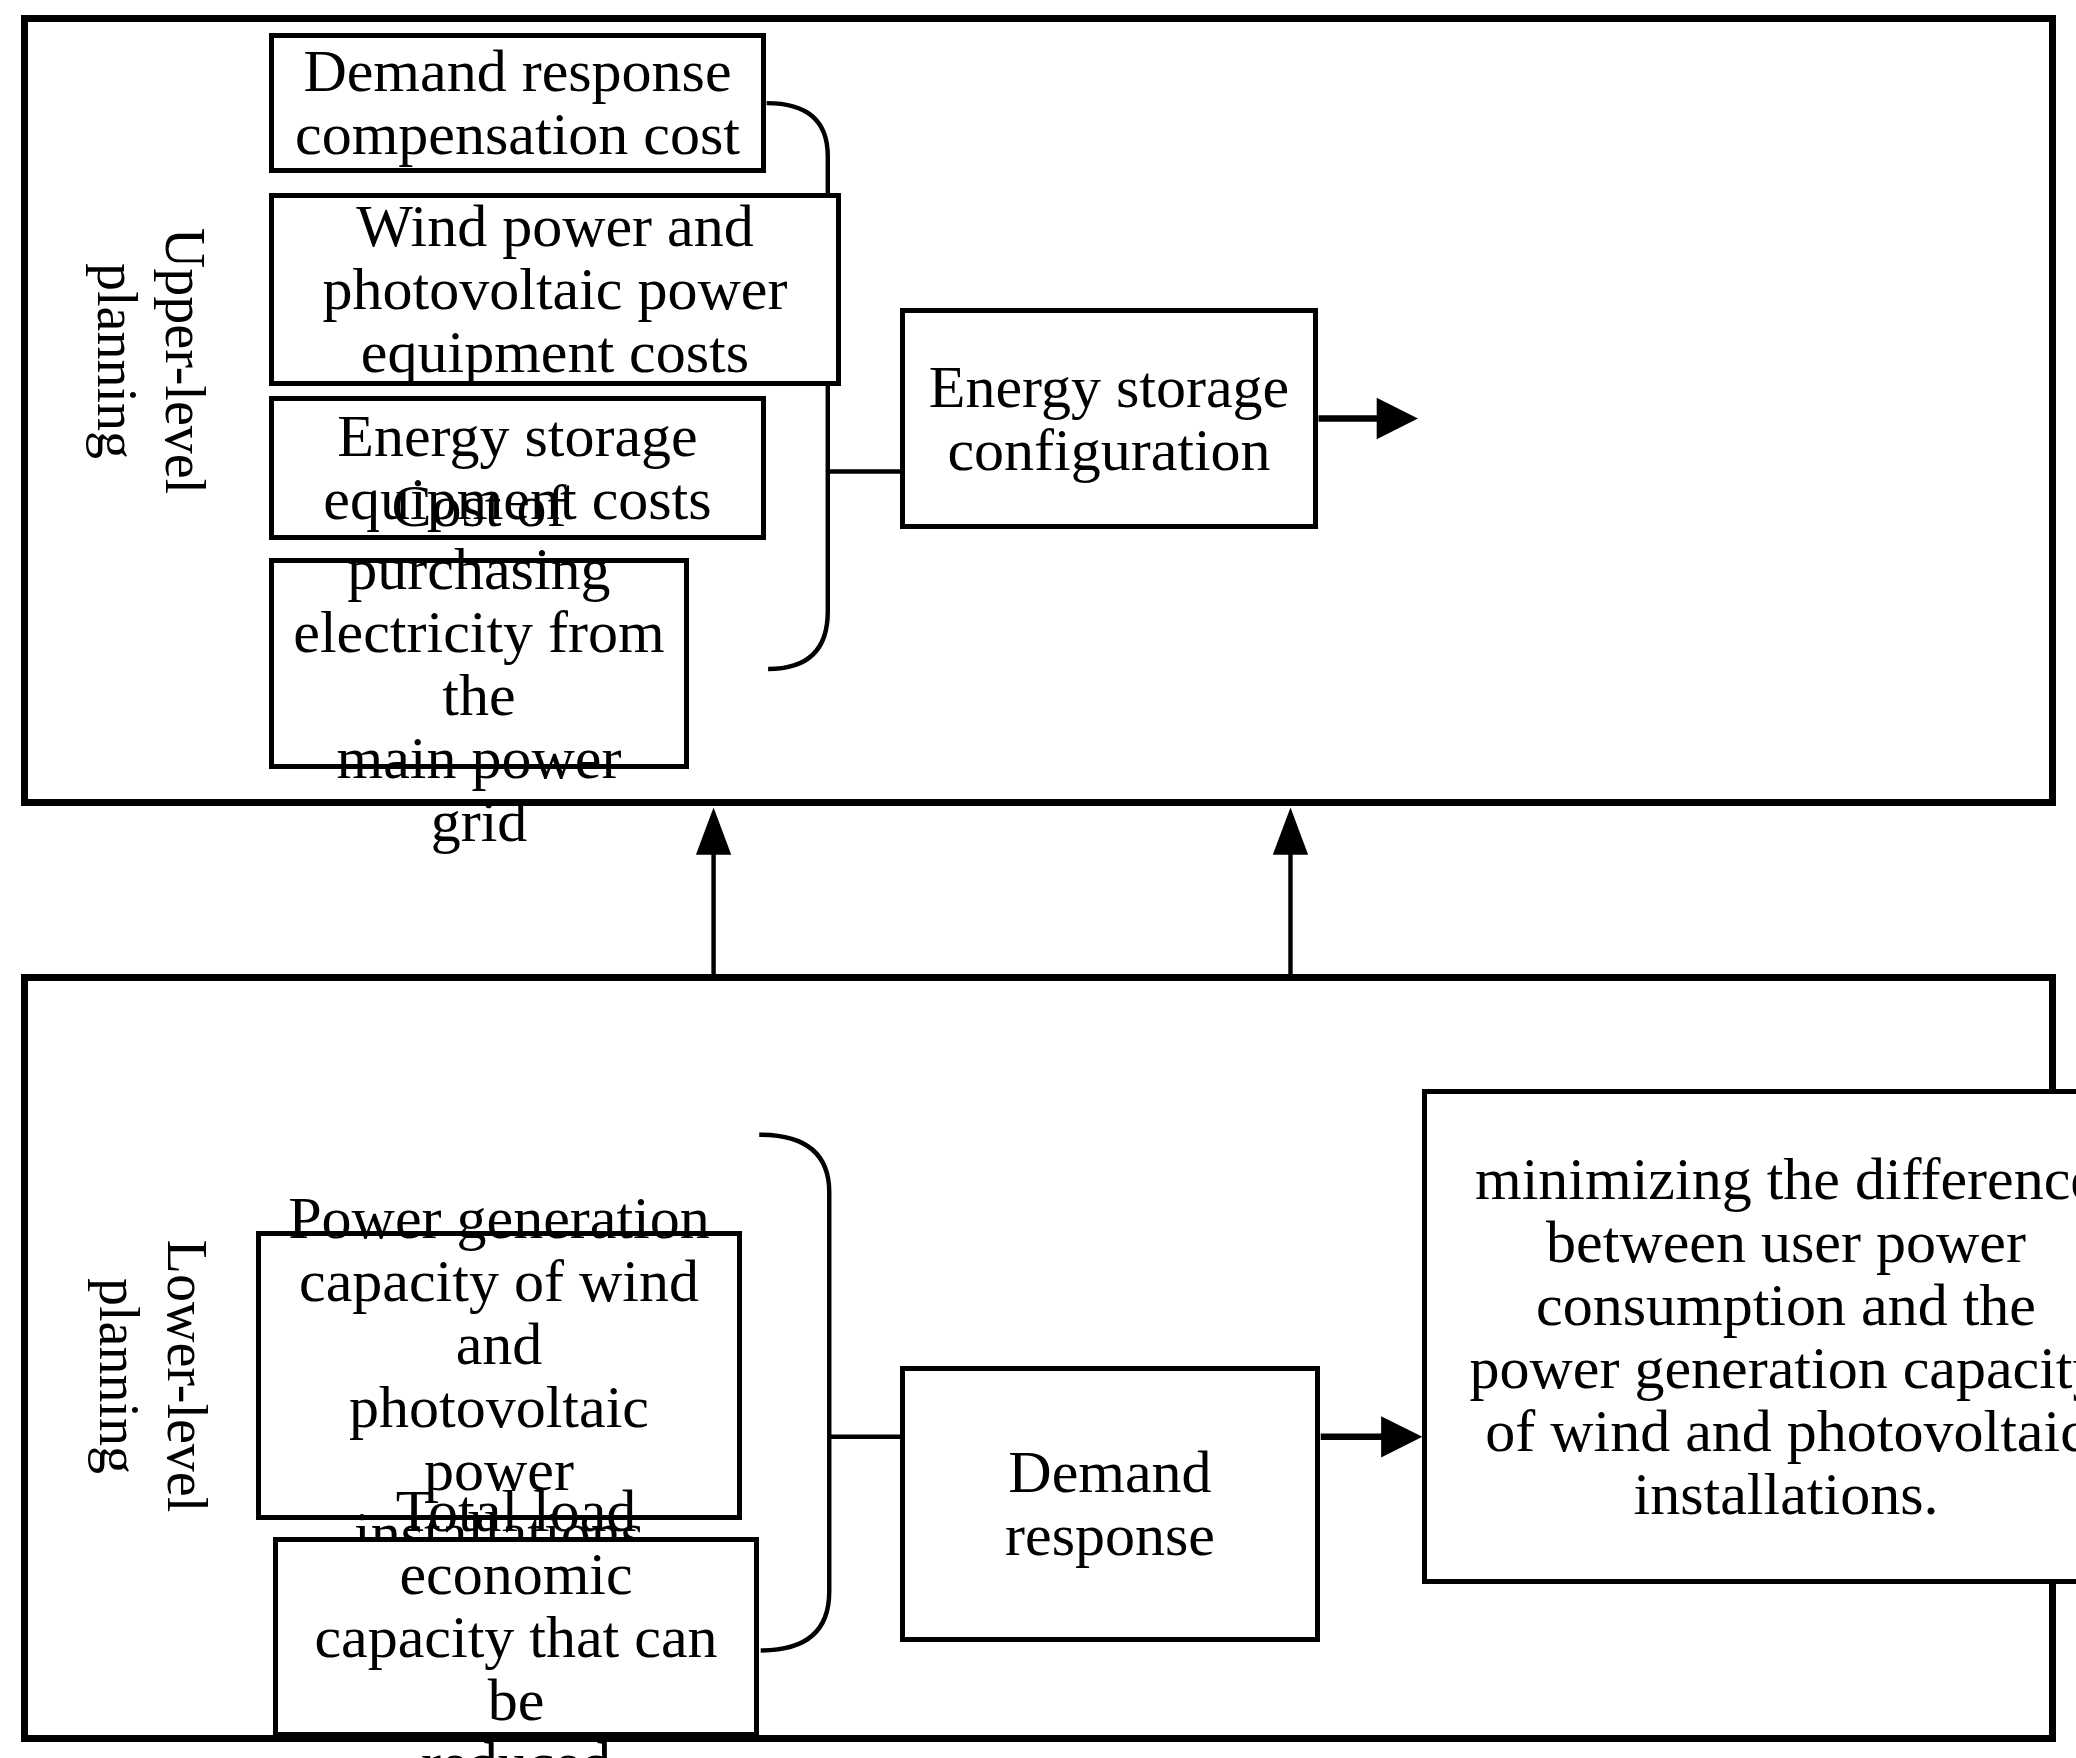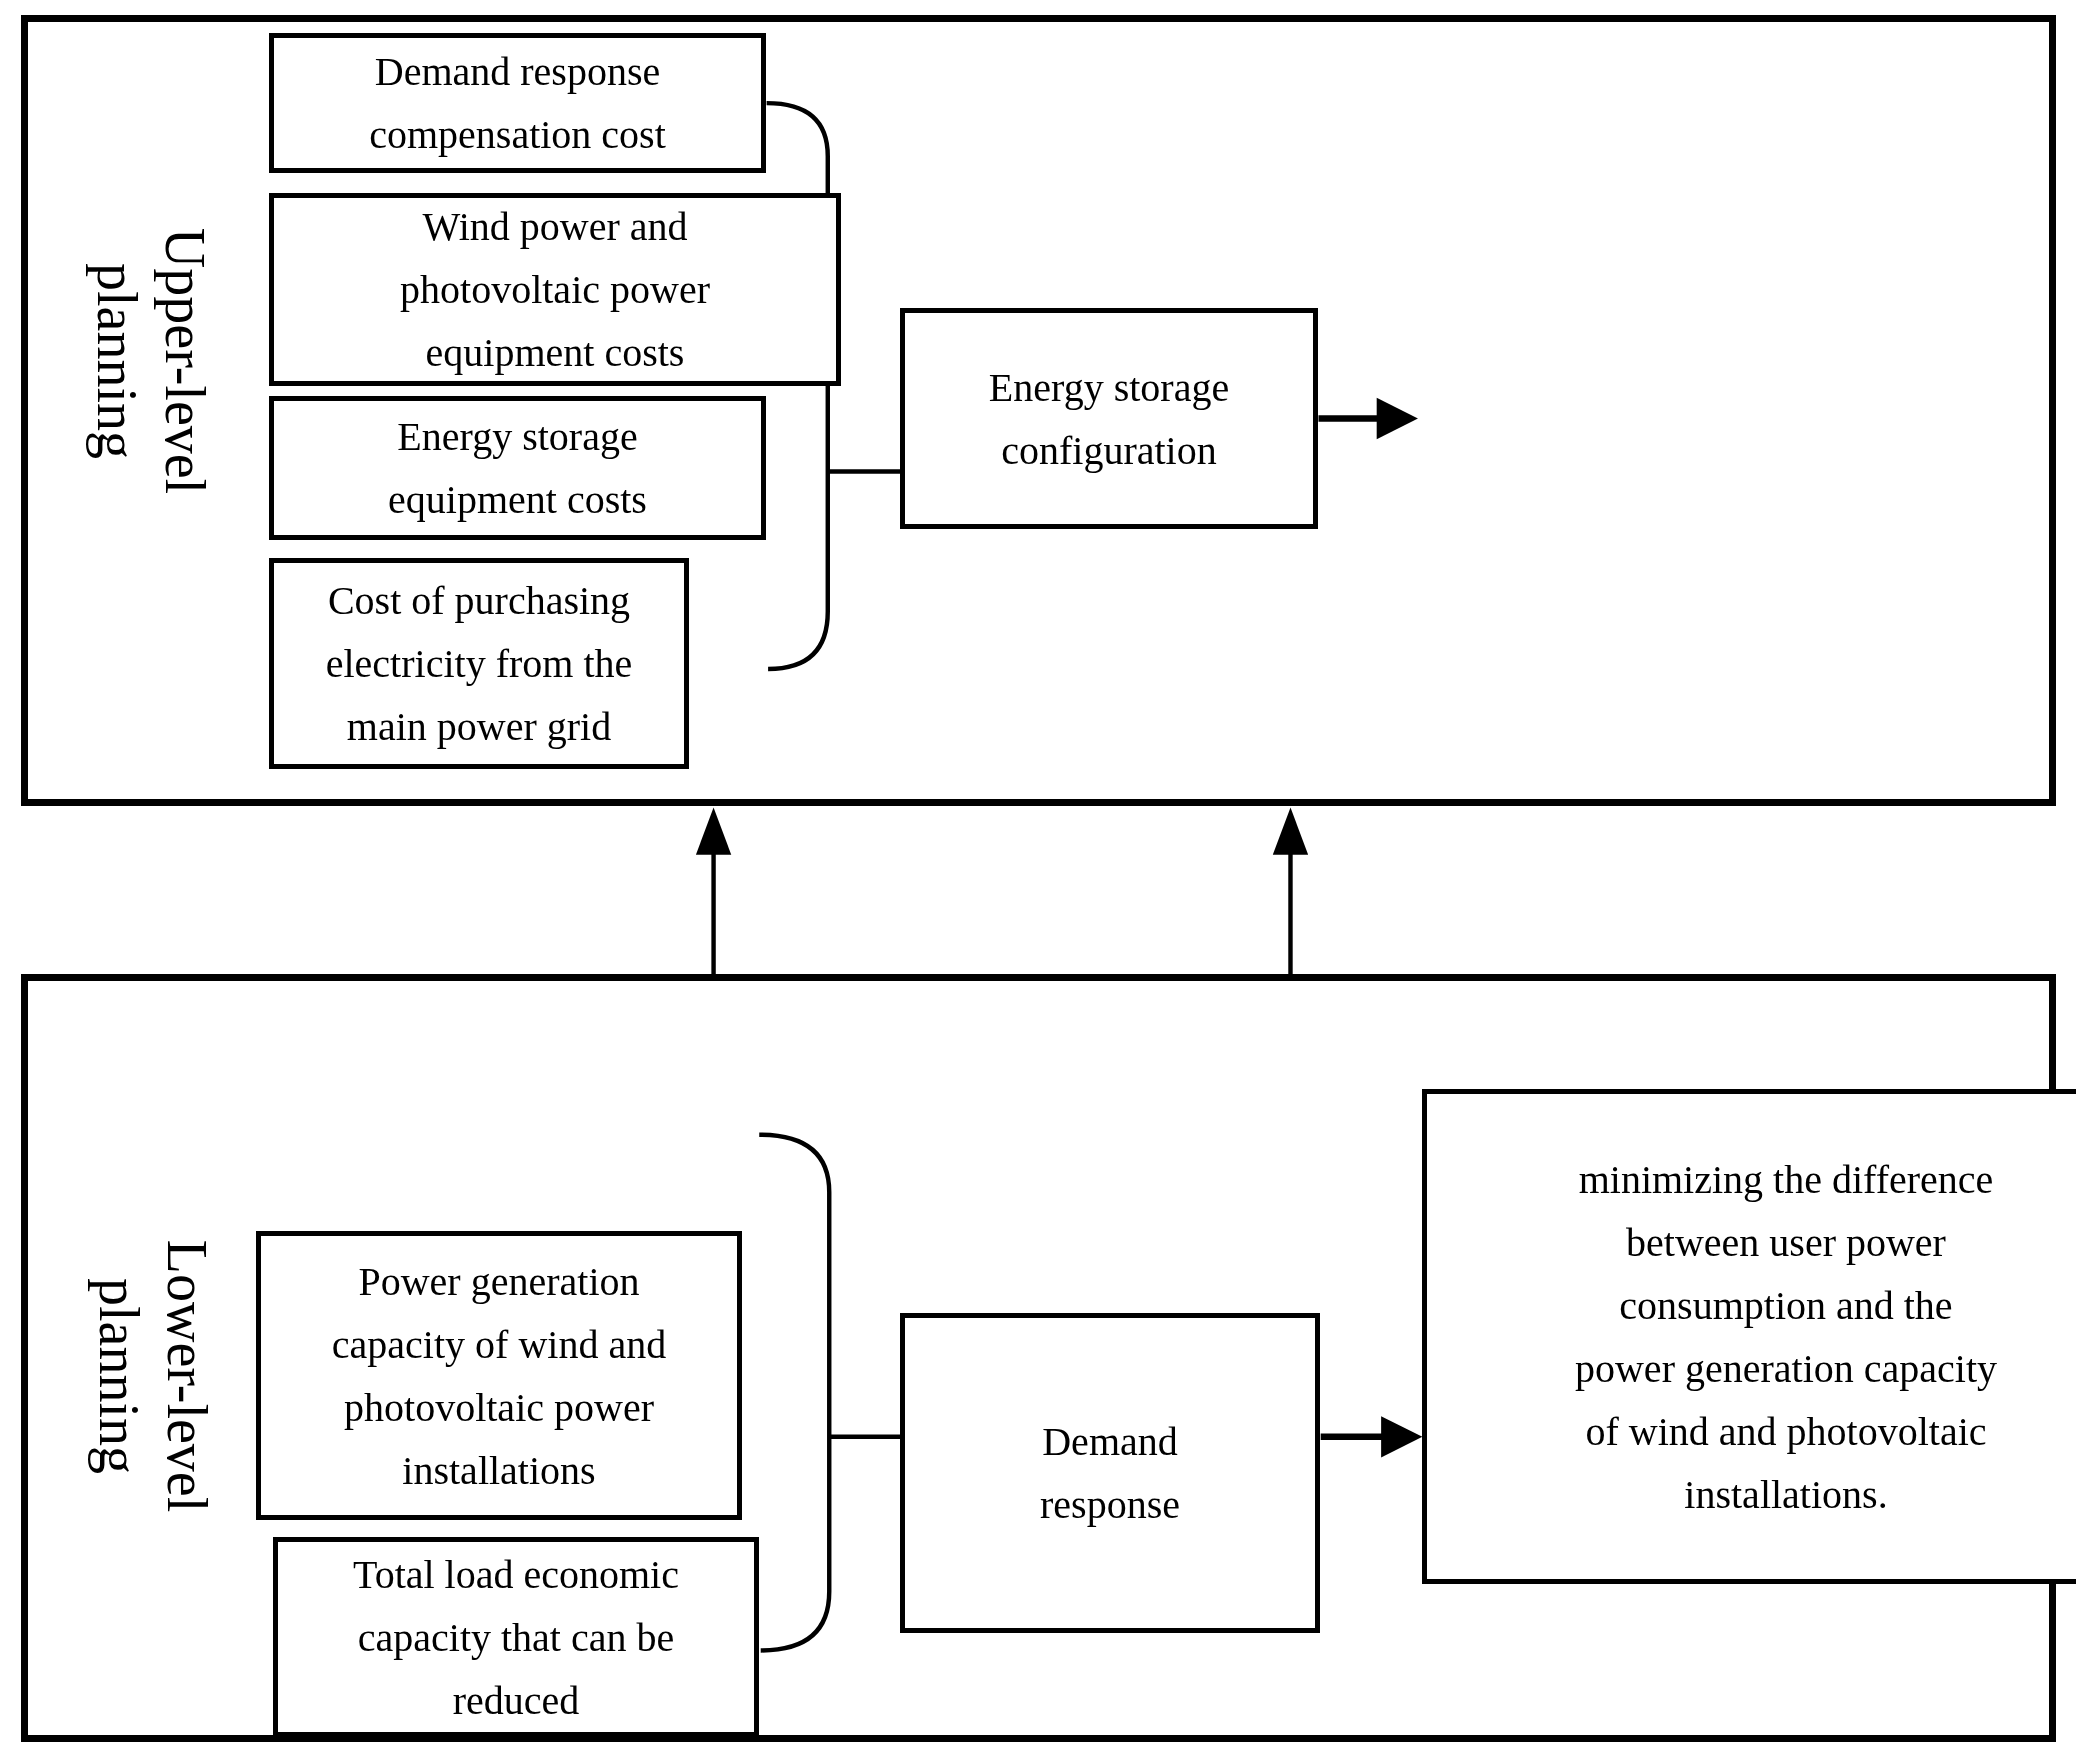--- a/index.html
+++ b/index.html
@@ -19,21 +19,21 @@
   }
   .node{
     position:absolute;
     border:5.9px solid #000;
     box-sizing:border-box;
     background:#ffffff;
     display:flex;
     align-items:center;
     justify-content:center;
     text-align:center;
-    font-size:40px;
+    font-size:60px;
     line-height:63px;
     white-space:pre-line;
     padding:0 7.4px;
   }
   .section-label{
     position:absolute;
     transform:translate(-50%,-50%) rotate(90deg);
     transform-origin:center center;
     text-align:center;
     white-space:pre-line;
@@ -104,21 +104,21 @@
 
   <div class="node" style="left:256px;top:1231px;width:486px;height:289px;">Power generation
 capacity of wind and
 photovoltaic power
 installations</div>
 
   <div class="node" style="left:273px;top:1537px;width:486px;height:200px;">Total load economic
 capacity that can be
 reduced</div>
 
-  <div class="node" style="left:900px;top:1313px;width:420px;height:320px;">Demand
+  <div class="node" style="left:900px;top:1366px;width:420px;height:276px;">Demand
 response</div>
 
   <div class="node" style="left:1422px;top:1089px;width:728px;height:495px;">minimizing the difference
 between user power
 consumption and the
 power generation capacity
 of wind and photovoltaic
 installations.</div>
 
 </div>

